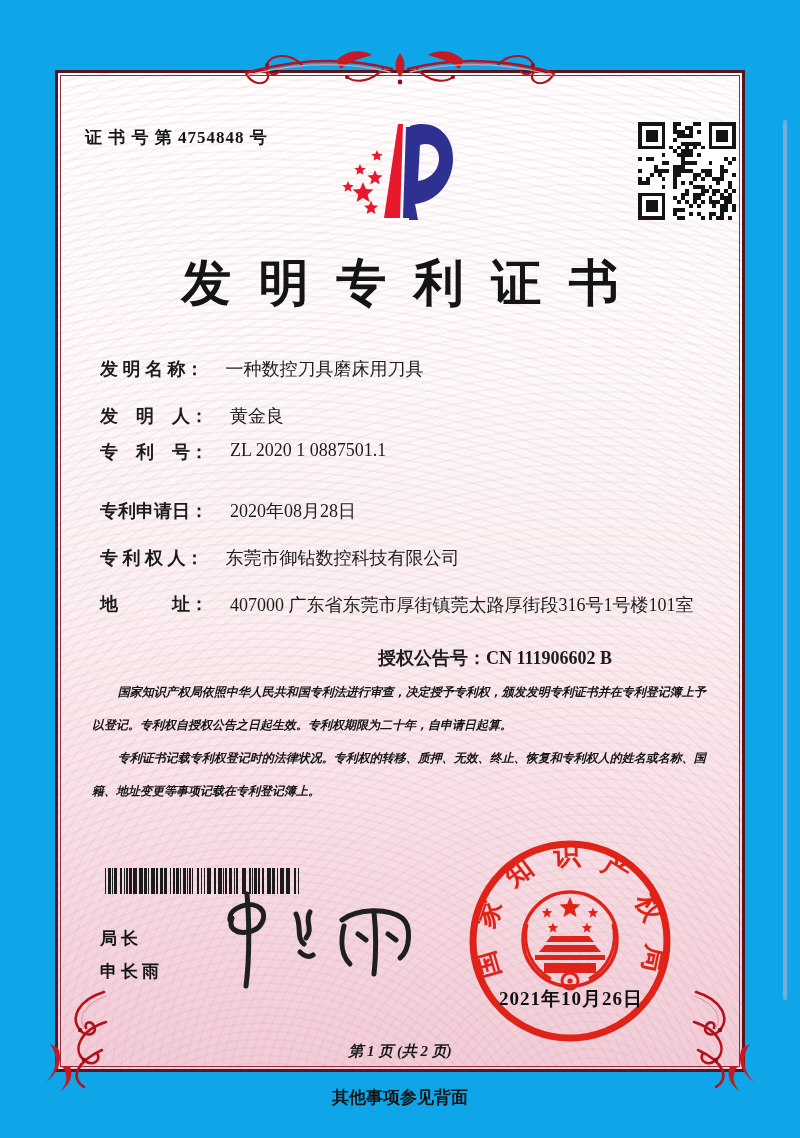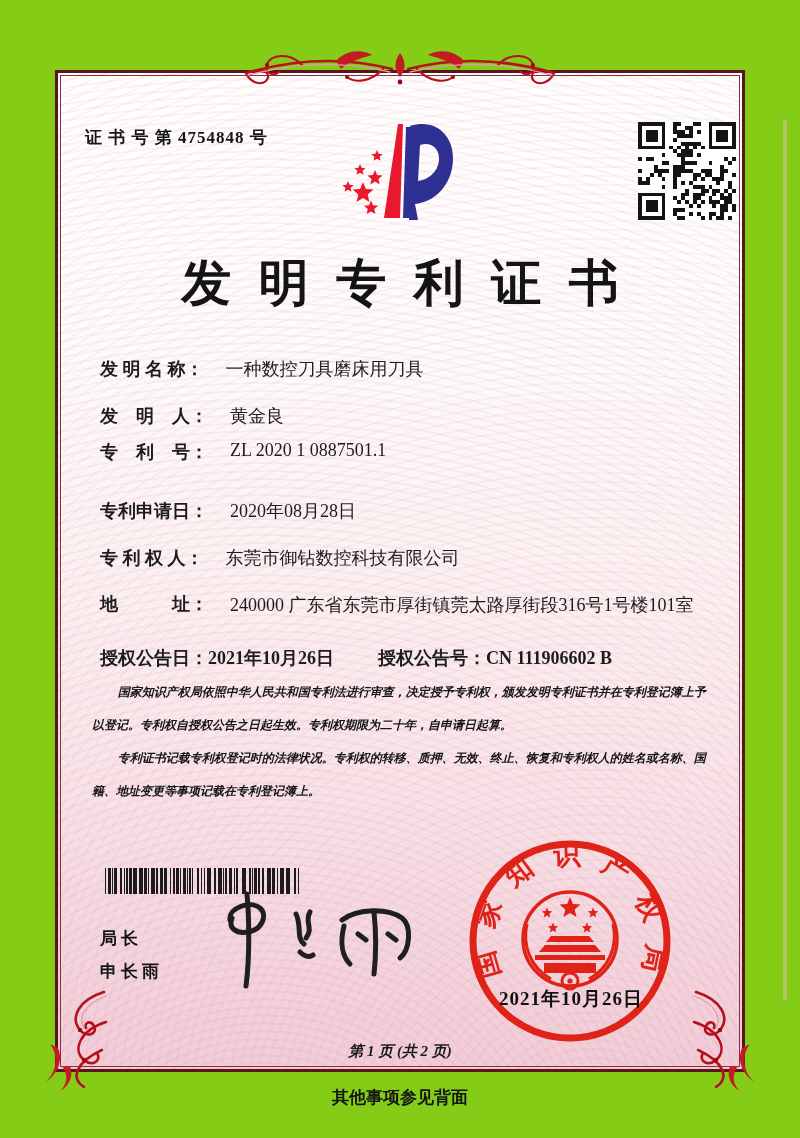--- a/index.html
+++ b/index.html
@@ -1,16 +1,16 @@
 <!DOCTYPE html>
 <html><head>
 <meta charset="utf-8">
 <style>
   html,body{margin:0;padding:0;background:#ffffff;}
-  .page{position:relative;width:800px;height:1138px;background:#84cc16;overflow:hidden;
+  .page{position:relative;width:800px;height:1138px;background:#0ea5e9;overflow:hidden;
         font-family:"Liberation Serif","DejaVu Serif",serif;color:#1c1c1c;}
   .abs{position:absolute;}
   
   .frame{left:55px;top:70px;width:690px;height:1002px;box-sizing:border-box;
          border:3px solid #58141f;
          background:
            repeating-radial-gradient(circle at 30% 118%, rgba(201,95,122,.07) 0 2px, rgba(0,0,0,0) 2px 8px),
            repeating-radial-gradient(circle at 78% 108%, rgba(201,95,122,.06) 0 2px, rgba(0,0,0,0) 2px 9px),
            linear-gradient(180deg,#fffefe 0%,#fdfaf9 28%,#fbf0f1 52%,#f8e2e7 72%,#f3d3dc 90%,#f1ccd6 100%);}
   .frame::before{content:"";position:absolute;inset:2px;border:1px solid #8a2f3d;pointer-events:none;}
@@ -339,26 +339,23 @@
   <div class="abs row" style="top:499px">
     <span class="lbl">专利申请日：</span>
     <span class="val">2020年08月28日</span>
   </div>
   <div class="abs row" style="top:546px">
     <span class="lbl">专 利 权 人：</span>
     <span class="val">东莞市御钻数控科技有限公司</span>
   </div>
   <div class="abs row addr" style="top:592px">
     <span class="lbl">地　　　址：</span>
-    <span class="val">240000 广东省东莞市厚街镇莞太路厚街段316号1号楼101室</span>
-  </div>
-
-  <div class="abs grant" style="left:100px;top:646px">
-    <span>授权公告日：</span><span>2021年10月26日</span>
-  </div>
+    <span class="val">407000 广东省东莞市厚街镇莞太路厚街段316号1号楼101室</span>
+  </div>
+
   <div class="abs grant" style="left:378px;top:646px">
     <span>授权公告号：</span><span>CN 111906602 B</span>
   </div>
 
   <div class="abs paras">
     <p>国家知识产权局依照中华人民共和国专利法进行审查，决定授予专利权，颁发发明专利证书并在专利登记簿上予以登记。专利权自授权公告之日起生效。专利权期限为二十年，自申请日起算。</p>
     <p>专利证书记载专利权登记时的法律状况。专利权的转移、质押、无效、终止、恢复和专利权人的姓名或名称、国籍、地址变更等事项记载在专利登记簿上。</p>
   </div>
 
   <div class="abs" style="left:105px;top:868px;width:200px;height:26px" id="barbox"><svg viewBox="0 0 200 26" width="200" height="26" shape-rendering="crispEdges">

